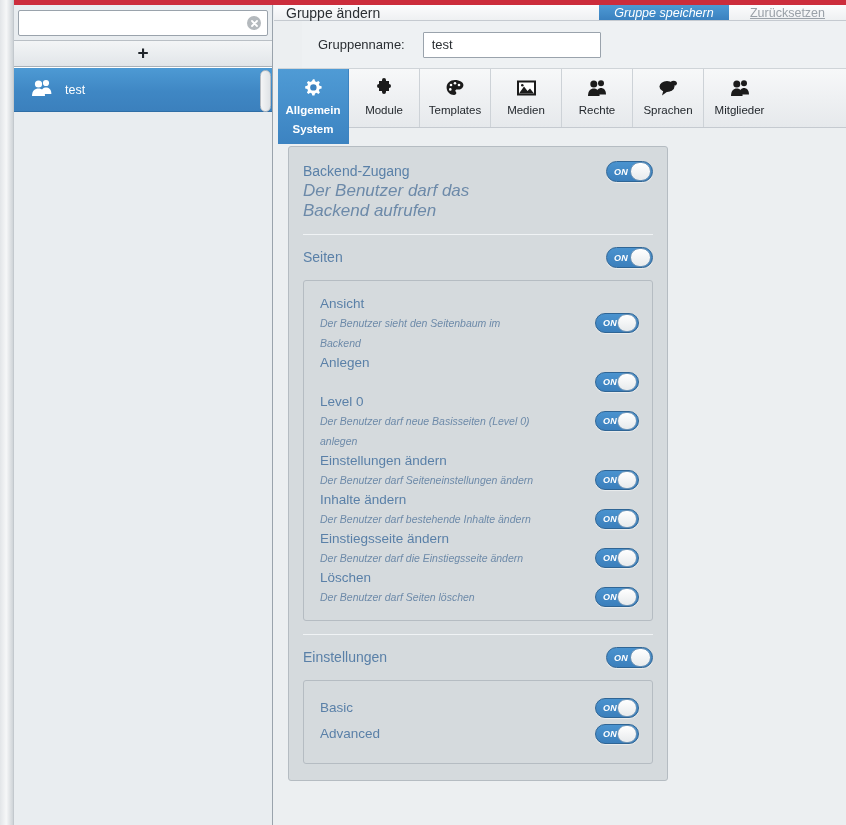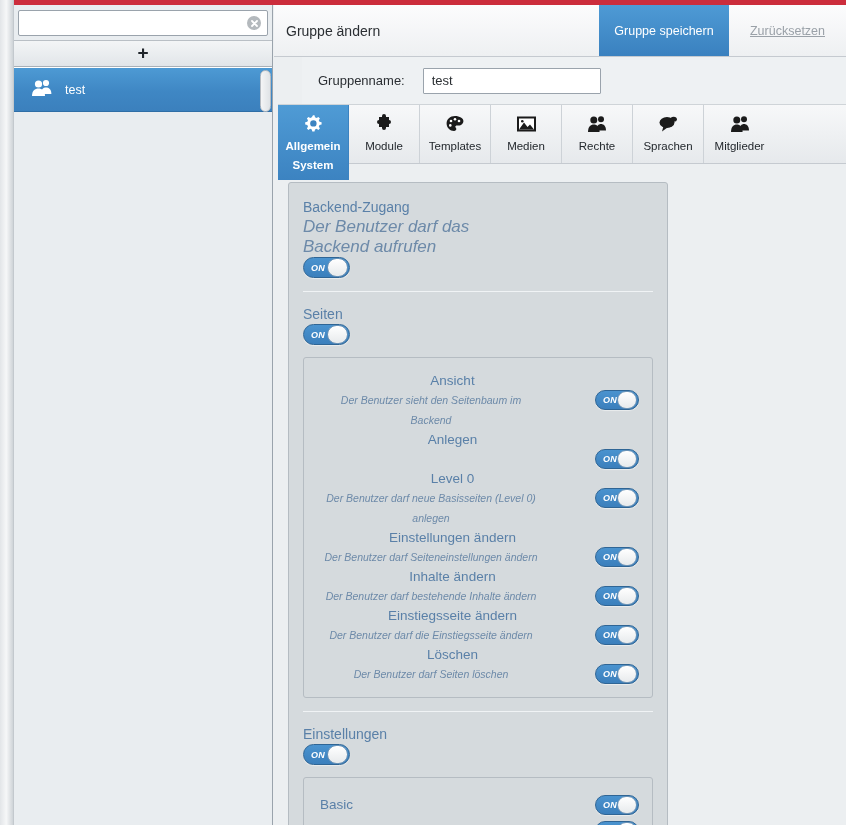--- a/index.html
+++ b/index.html
@@ -135,21 +135,21 @@
 
   
   .main {
     position: absolute;
     top: 5px; left: 274px; right: 0; bottom: 0;
     background: #eceff1;
   }
 
   
   .main-header {
-    height: 52px;
+    height: 16px;
     background: linear-gradient(to bottom,#fcfcfd 0%,#eef0f2 100%);
     border-bottom: 1px solid #c5cad0;
     display: flex;
     align-items: stretch;
     position: relative;
   }
   .main-title {
     display: flex;
     align-items: center;
     padding-left: 12px;
@@ -161,20 +161,21 @@
     width: 130px;
     background: linear-gradient(to bottom,#4e9ad5 0%,#3a81bf 100%);
     color: #fff;
     font-size: 12.5px;
     display: flex;
     align-items: center;
     justify-content: center;
     cursor: pointer;
     border: 0;
     font-family: "Liberation Sans", sans-serif;
+    font-style: italic;
   }
   .btn-reset {
     width: 117px;
     background: transparent;
     color: #9aa1a8;
     font-size: 12.5px;
     display: flex;
     align-items: center;
     justify-content: center;
     text-decoration: underline;
@@ -276,21 +277,20 @@
     border: 1px solid #b5bcc2;
     border-radius: 3px;
     padding: 14px 14px 16px 14px;
   }
 
   .row {
     display: flex;
     align-items: flex-start;
     justify-content: space-between;
     position: relative;
-    flex-direction: column;
   }
   .row-text { flex: 1; padding-right: 12px; }
   .row-title {
     font-size: 14px;
     color: #5a80a8;
     line-height: 20px;
   }
   .row-desc {
     font-size: 17px;
     font-style: italic;
@@ -345,21 +345,21 @@
     border-radius: 3px;
     background: #d5dadd;
     padding: 13px 13px 13px 16px;
     margin-top: 12px;
   }
   .sub-row {
     display: flex;
     align-items: flex-start;
     justify-content: space-between;
   }
-  .sub-text { flex: 1; padding-right: 10px; text-align: center; }
+  .sub-text { flex: 1; padding-right: 10px; }
   .sub-title {
     font-size: 13.5px;
     color: #5a80a8;
     line-height: 19px;
   }
   .sub-desc {
     font-size: 10.5px;
     font-style: italic;
     color: #6d8aa9;
     line-height: 20px;

